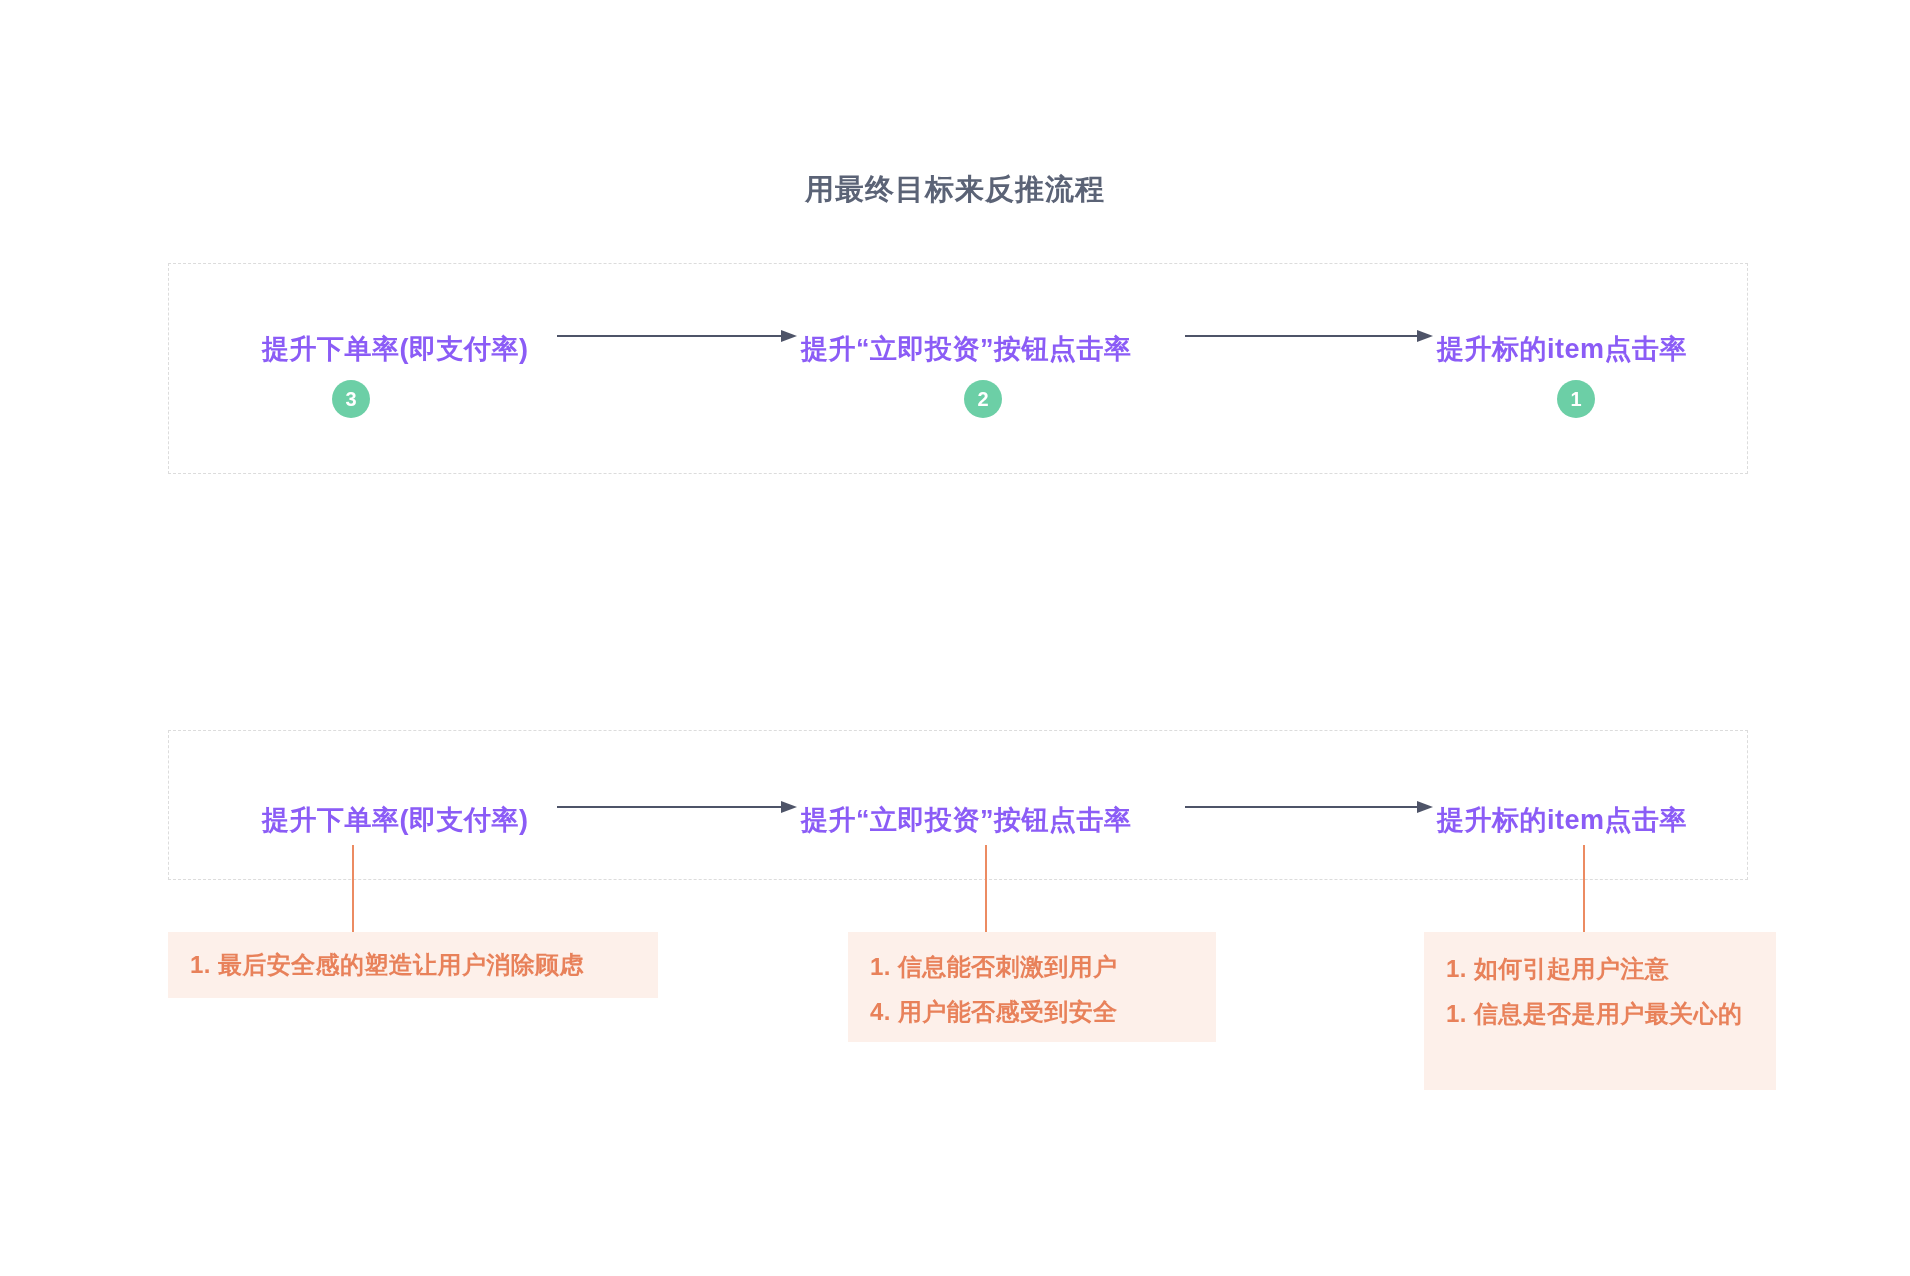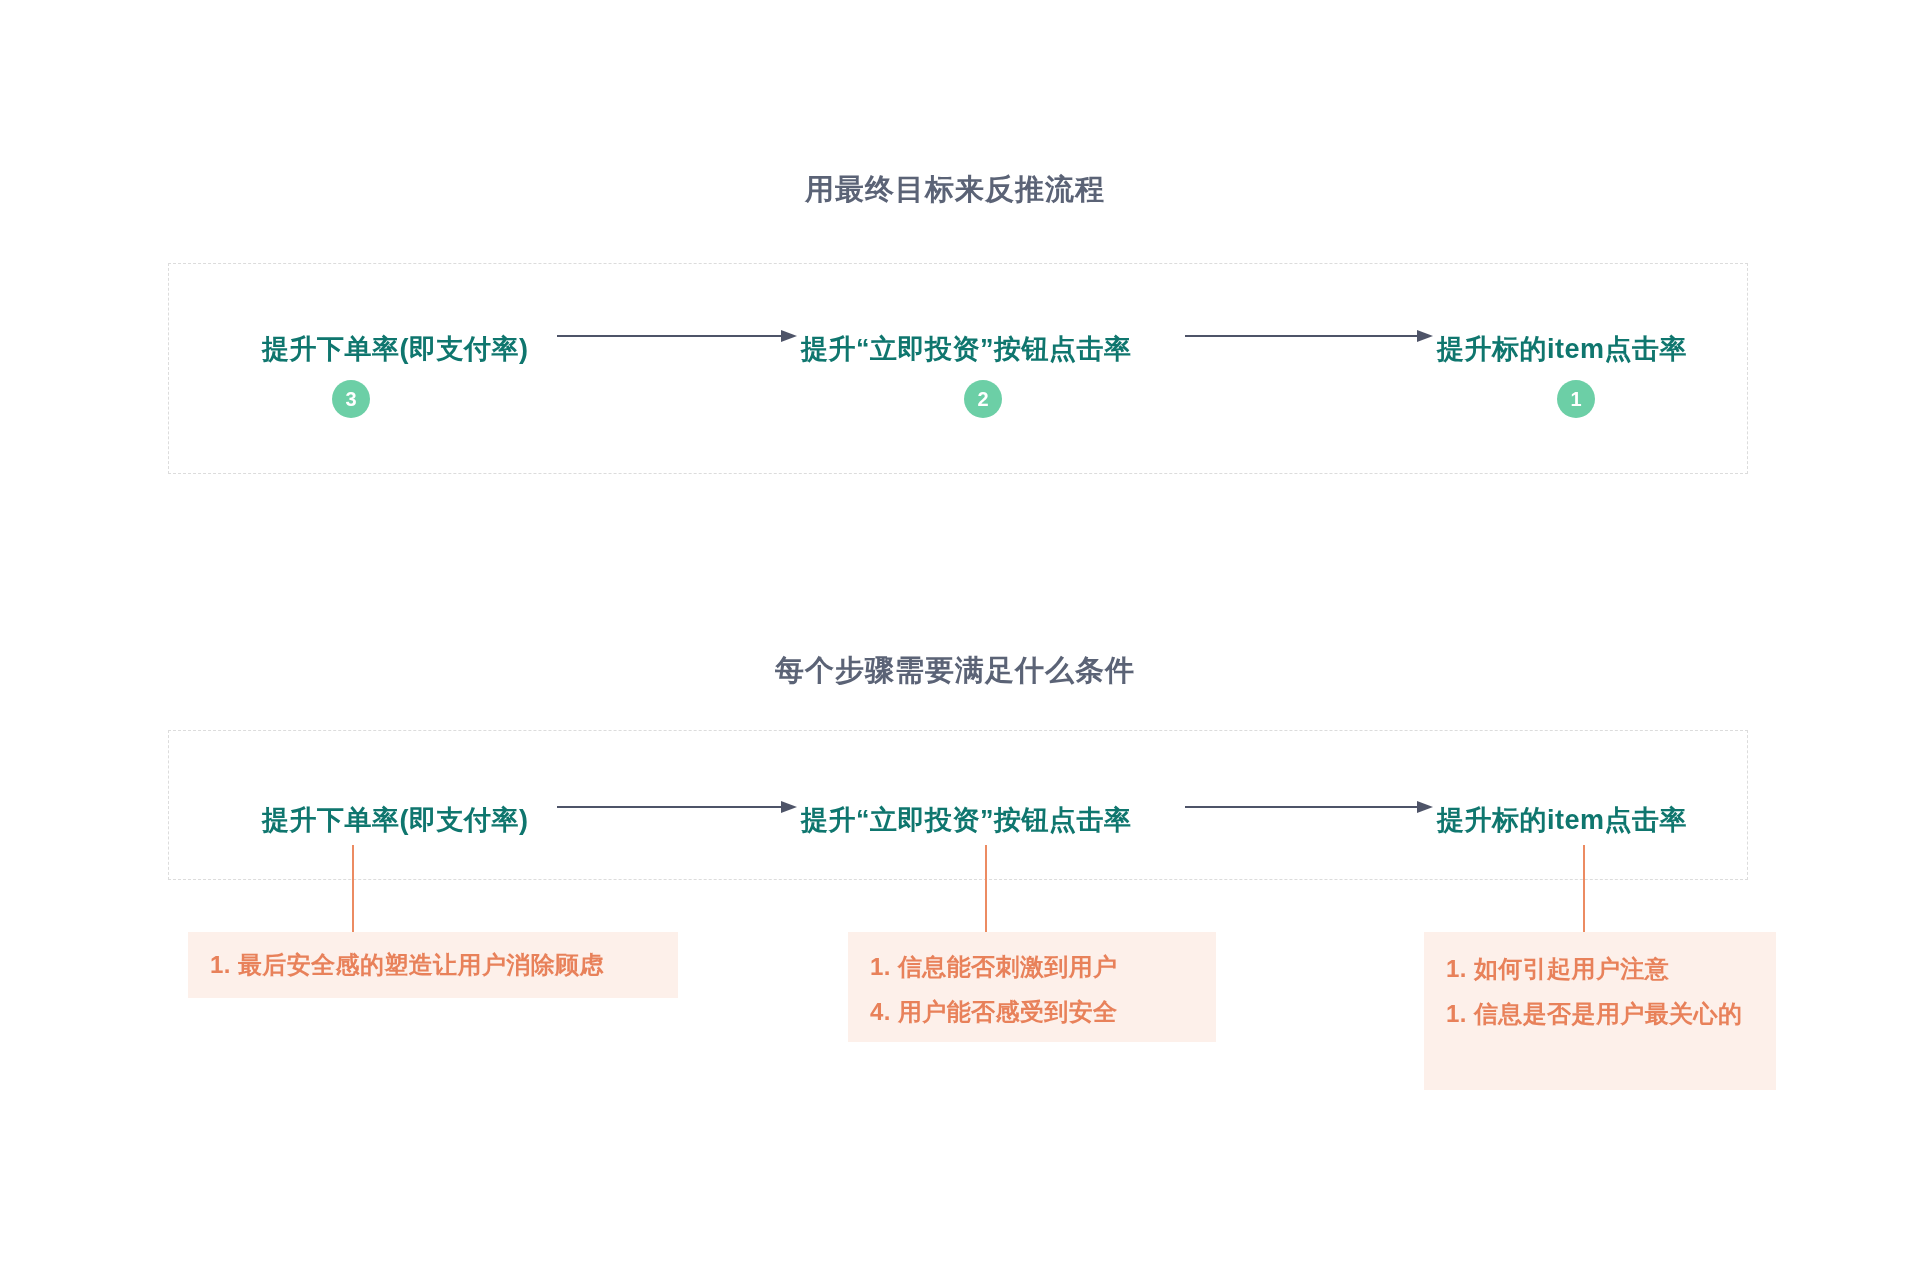--- a/index.html
+++ b/index.html
@@ -51,21 +51,21 @@
     left: 168px;
     top: 730px;
     width: 1580px;
     height: 150px;
   }
 
   
   .node-label {
     position: absolute;
     font-size: 27px;
-    color: #0f766e;
+    color: #8b5cf6;
     white-space: nowrap;
     letter-spacing: 0.5px;
   }
 
   
   #n1-label-1 { left: 262px;  top: 331px; }
   #n1-label-2 { left: 801px;  top: 331px; }
   #n1-label-3 { left: 1437px; top: 331px; }
 
   
@@ -119,21 +119,21 @@
     box-sizing: border-box;
     padding: 18px 26px 18px 22px;
   }
   .note-line {
     font-size: 24px;
     color: #e8815a;
     line-height: 45px;
     white-space: nowrap;
     letter-spacing: 0.4px;
   }
-  #note-box-1 { left: 168px;  top: 932px; width: 490px; height: 66px; padding-top: 10px; margin-left: 20px; }
+  #note-box-1 { left: 168px;  top: 932px; width: 490px; height: 66px; padding-top: 10px; }
   #note-box-2 { left: 848px;  top: 932px; width: 368px; height: 110px; padding-top: 12px; }
   #note-box-3 { left: 1424px; top: 932px; width: 352px; height: 158px; padding-top: 14px; }
 </style>
 </head>
 <body>
 
 <div class="stage">
 
   <div class="section-title" id="title-1">用最终目标来反推流程</div>
 
@@ -156,21 +156,20 @@
       <polygon points="232,2 248,8 232,14" fill="#4e5468"></polygon>
     </svg>
   </div>
 
   <div class="node-label" id="n1-label-3">提升标的item点击率</div>
 
   <div class="badge" id="badge-1">3</div>
   <div class="badge" id="badge-2">2</div>
   <div class="badge" id="badge-3">1</div>
 
-  <div class="section-title" id="title-2">每个步骤需要满足什么条件</div>
 
   <div class="dashed-box" id="flow-box-2"></div>
 
   <div class="node-label" id="n2-label-1">提升下单率(即支付率)</div>
 
   <div class="arrow" id="arrow-2-a">
     <svg width="240" height="16" viewBox="0 0 240 16">
       <line x1="0" y1="8" x2="224" y2="8" stroke="#4e5468" stroke-width="2"></line>
       <polygon points="224,2 240,8 224,14" fill="#4e5468"></polygon>
     </svg>

